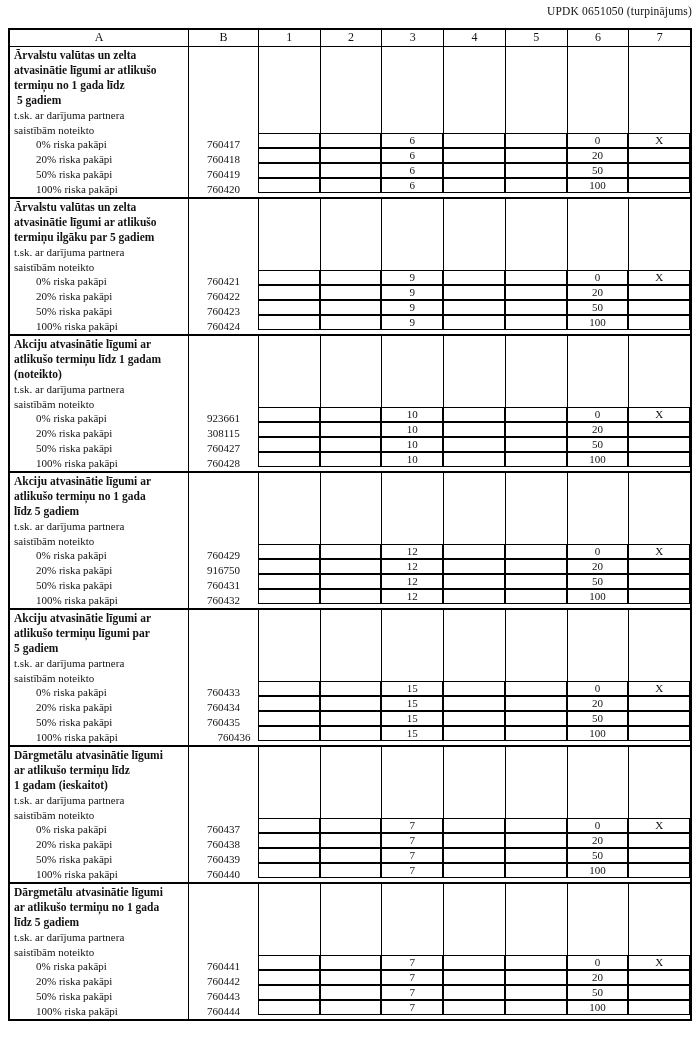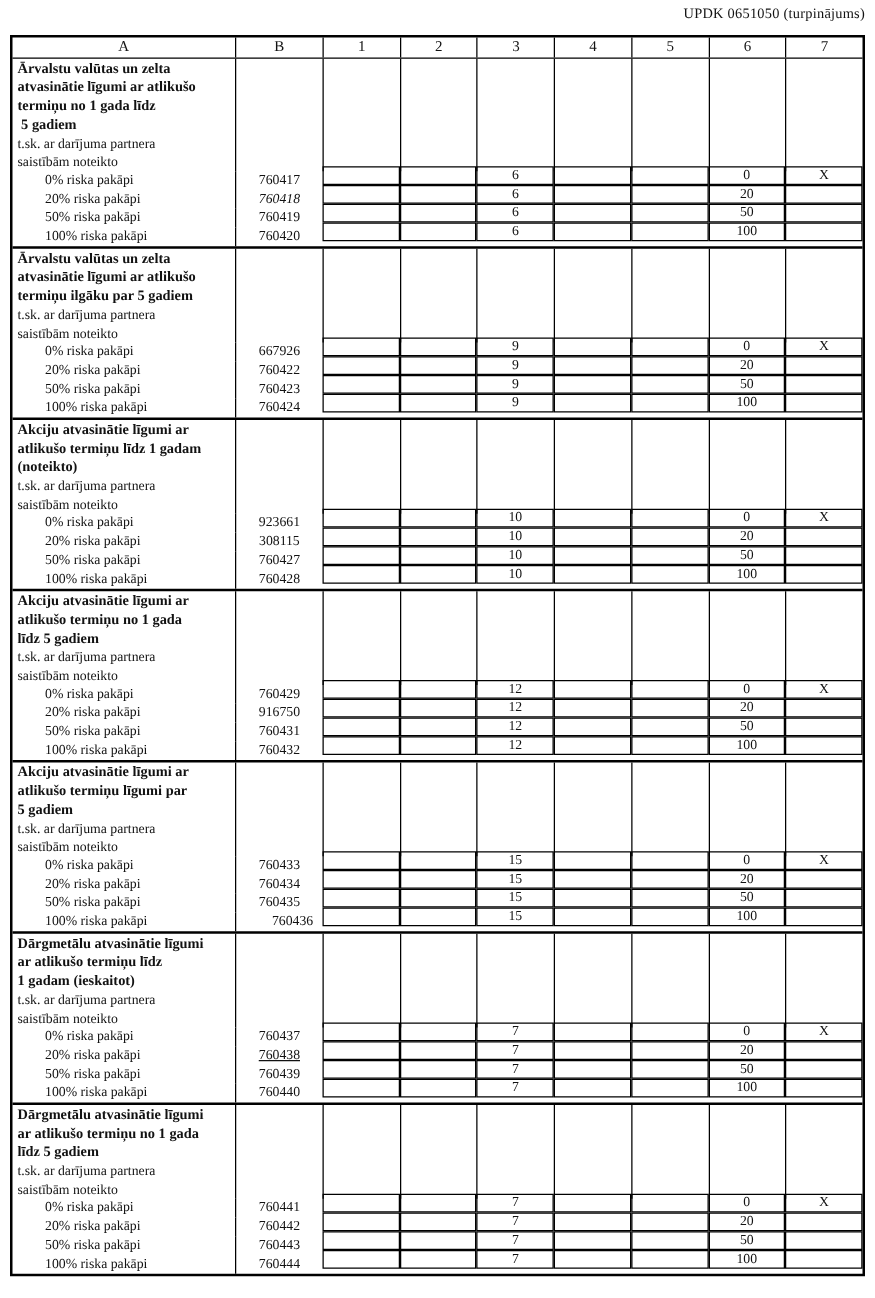--- a/index.html
+++ b/index.html
@@ -113,21 +113,21 @@
       <div class="labelcell" style="grid-area: 2 / 1;">0% riska pakāpi</div>
       <div class="codecell" style="grid-area: 2 / 2;">760417</div>
       <div class="databox" style="grid-area: 2 / 3;"></div>
       <div class="databox" style="grid-area: 2 / 4;"></div>
       <div class="databox" style="grid-area: 2 / 5;">6</div>
       <div class="databox" style="grid-area: 2 / 6;"></div>
       <div class="databox" style="grid-area: 2 / 7;"></div>
       <div class="databox" style="grid-area: 2 / 8;">0</div>
       <div class="databox" style="grid-area: 2 / 9;">X</div>
       <div class="labelcell" style="grid-area: 3 / 1;">20% riska pakāpi</div>
-      <div class="codecell" style="grid-area: 3 / 2; font-style: italic;">760418</div>
+      <div class="codecell" style="grid-area: 3 / 2;">760418</div>
       <div class="databox" style="grid-area: 3 / 3;"></div>
       <div class="databox" style="grid-area: 3 / 4;"></div>
       <div class="databox" style="grid-area: 3 / 5;">6</div>
       <div class="databox" style="grid-area: 3 / 6;"></div>
       <div class="databox" style="grid-area: 3 / 7;"></div>
       <div class="databox" style="grid-area: 3 / 8;">20</div>
       <div class="databox" style="grid-area: 3 / 9;"></div>
       <div class="labelcell" style="grid-area: 4 / 1;">50% riska pakāpi</div>
       <div class="codecell" style="grid-area: 4 / 2;">760419</div>
       <div class="databox" style="grid-area: 4 / 3;"></div>
@@ -157,21 +157,21 @@
       </div>
       <div class="vline" style="grid-area: 1 / 2;"></div>
       <div class="vline" style="grid-area: 1 / 3;"></div>
       <div class="vline" style="grid-area: 1 / 4;"></div>
       <div class="vline" style="grid-area: 1 / 5;"></div>
       <div class="vline" style="grid-area: 1 / 6;"></div>
       <div class="vline" style="grid-area: 1 / 7;"></div>
       <div class="vline" style="grid-area: 1 / 8;"></div>
       <div class="vline" style="grid-area: 1 / 9;"></div>
       <div class="labelcell" style="grid-area: 2 / 1;">0% riska pakāpi</div>
-      <div class="codecell" style="grid-area: 2 / 2;">667926</div>
+      <div class="codecell" style="grid-area: 2 / 2;">760421</div>
       <div class="databox" style="grid-area: 2 / 3;"></div>
       <div class="databox" style="grid-area: 2 / 4;"></div>
       <div class="databox" style="grid-area: 2 / 5;">9</div>
       <div class="databox" style="grid-area: 2 / 6;"></div>
       <div class="databox" style="grid-area: 2 / 7;"></div>
       <div class="databox" style="grid-area: 2 / 8;">0</div>
       <div class="databox" style="grid-area: 2 / 9;">X</div>
       <div class="labelcell" style="grid-area: 3 / 1;">20% riska pakāpi</div>
       <div class="codecell" style="grid-area: 3 / 2;">760422</div>
       <div class="databox" style="grid-area: 3 / 3;"></div>
@@ -378,21 +378,21 @@
       <div class="labelcell" style="grid-area: 2 / 1;">0% riska pakāpi</div>
       <div class="codecell" style="grid-area: 2 / 2;">760437</div>
       <div class="databox" style="grid-area: 2 / 3;"></div>
       <div class="databox" style="grid-area: 2 / 4;"></div>
       <div class="databox" style="grid-area: 2 / 5;">7</div>
       <div class="databox" style="grid-area: 2 / 6;"></div>
       <div class="databox" style="grid-area: 2 / 7;"></div>
       <div class="databox" style="grid-area: 2 / 8;">0</div>
       <div class="databox" style="grid-area: 2 / 9;">X</div>
       <div class="labelcell" style="grid-area: 3 / 1;">20% riska pakāpi</div>
-      <div class="codecell" style="grid-area: 3 / 2; text-decoration: underline;">760438</div>
+      <div class="codecell" style="grid-area: 3 / 2;">760438</div>
       <div class="databox" style="grid-area: 3 / 3;"></div>
       <div class="databox" style="grid-area: 3 / 4;"></div>
       <div class="databox" style="grid-area: 3 / 5;">7</div>
       <div class="databox" style="grid-area: 3 / 6;"></div>
       <div class="databox" style="grid-area: 3 / 7;"></div>
       <div class="databox" style="grid-area: 3 / 8;">20</div>
       <div class="databox" style="grid-area: 3 / 9;"></div>
       <div class="labelcell" style="grid-area: 4 / 1;">50% riska pakāpi</div>
       <div class="codecell" style="grid-area: 4 / 2;">760439</div>
       <div class="databox" style="grid-area: 4 / 3;"></div>

